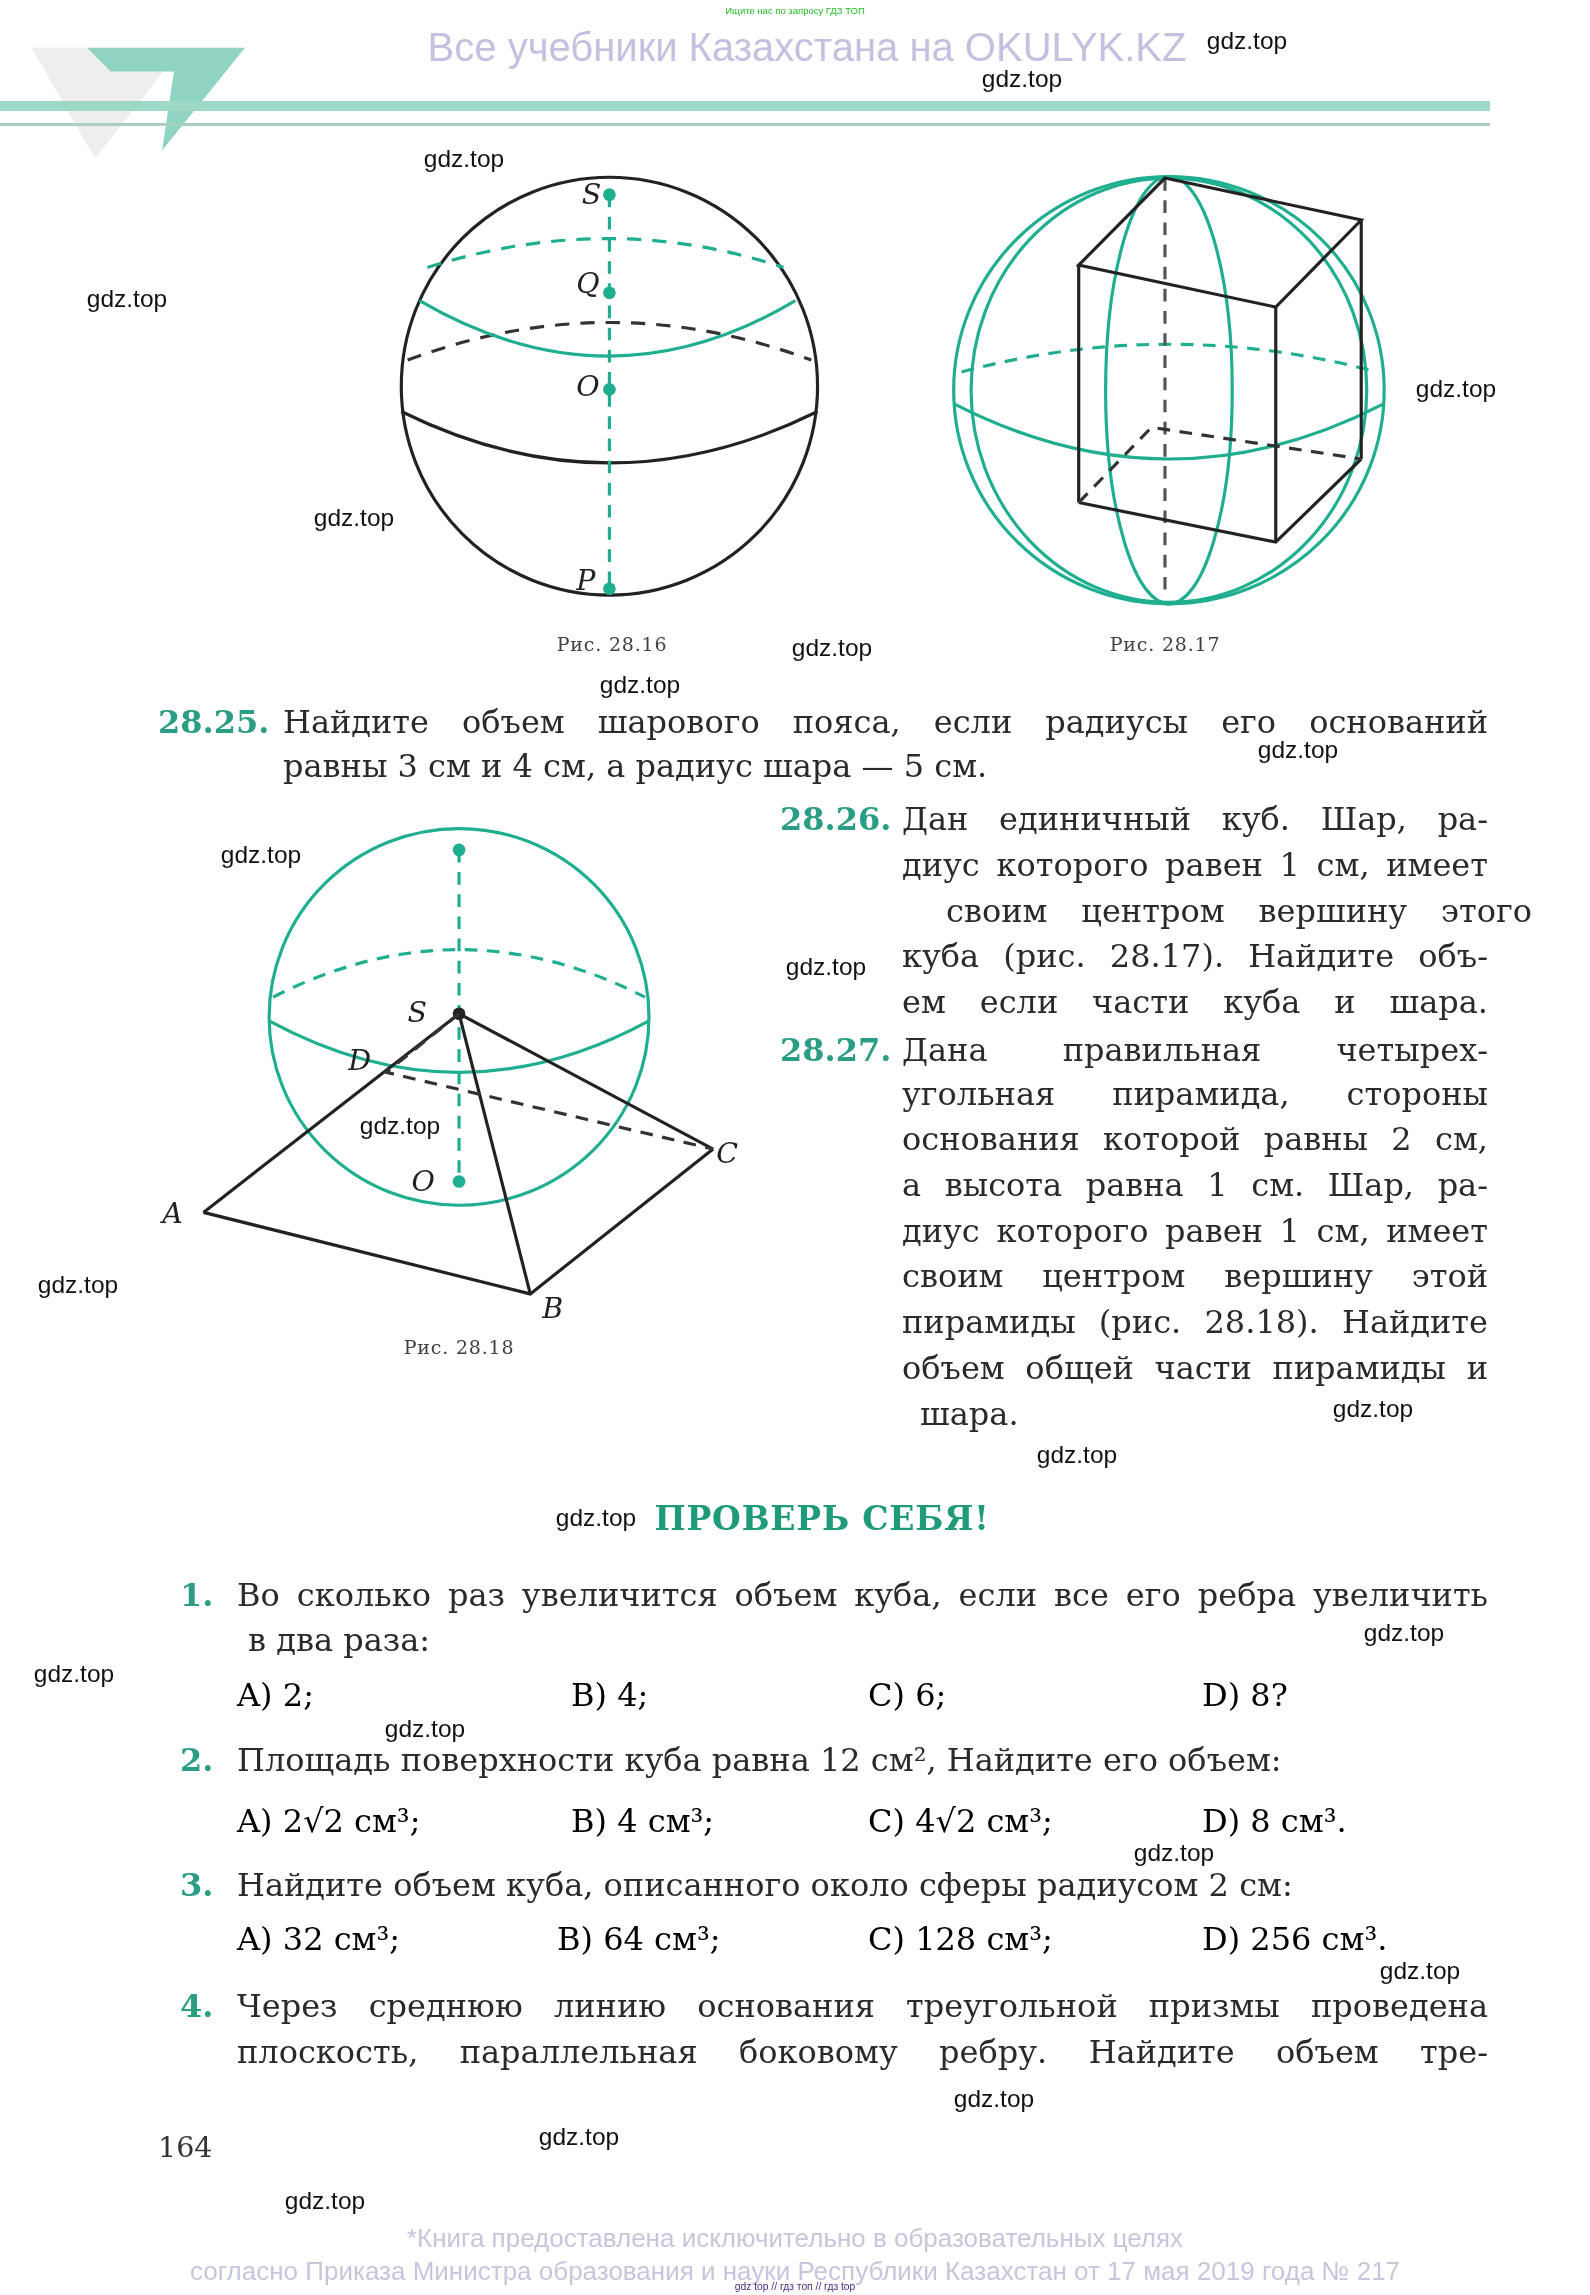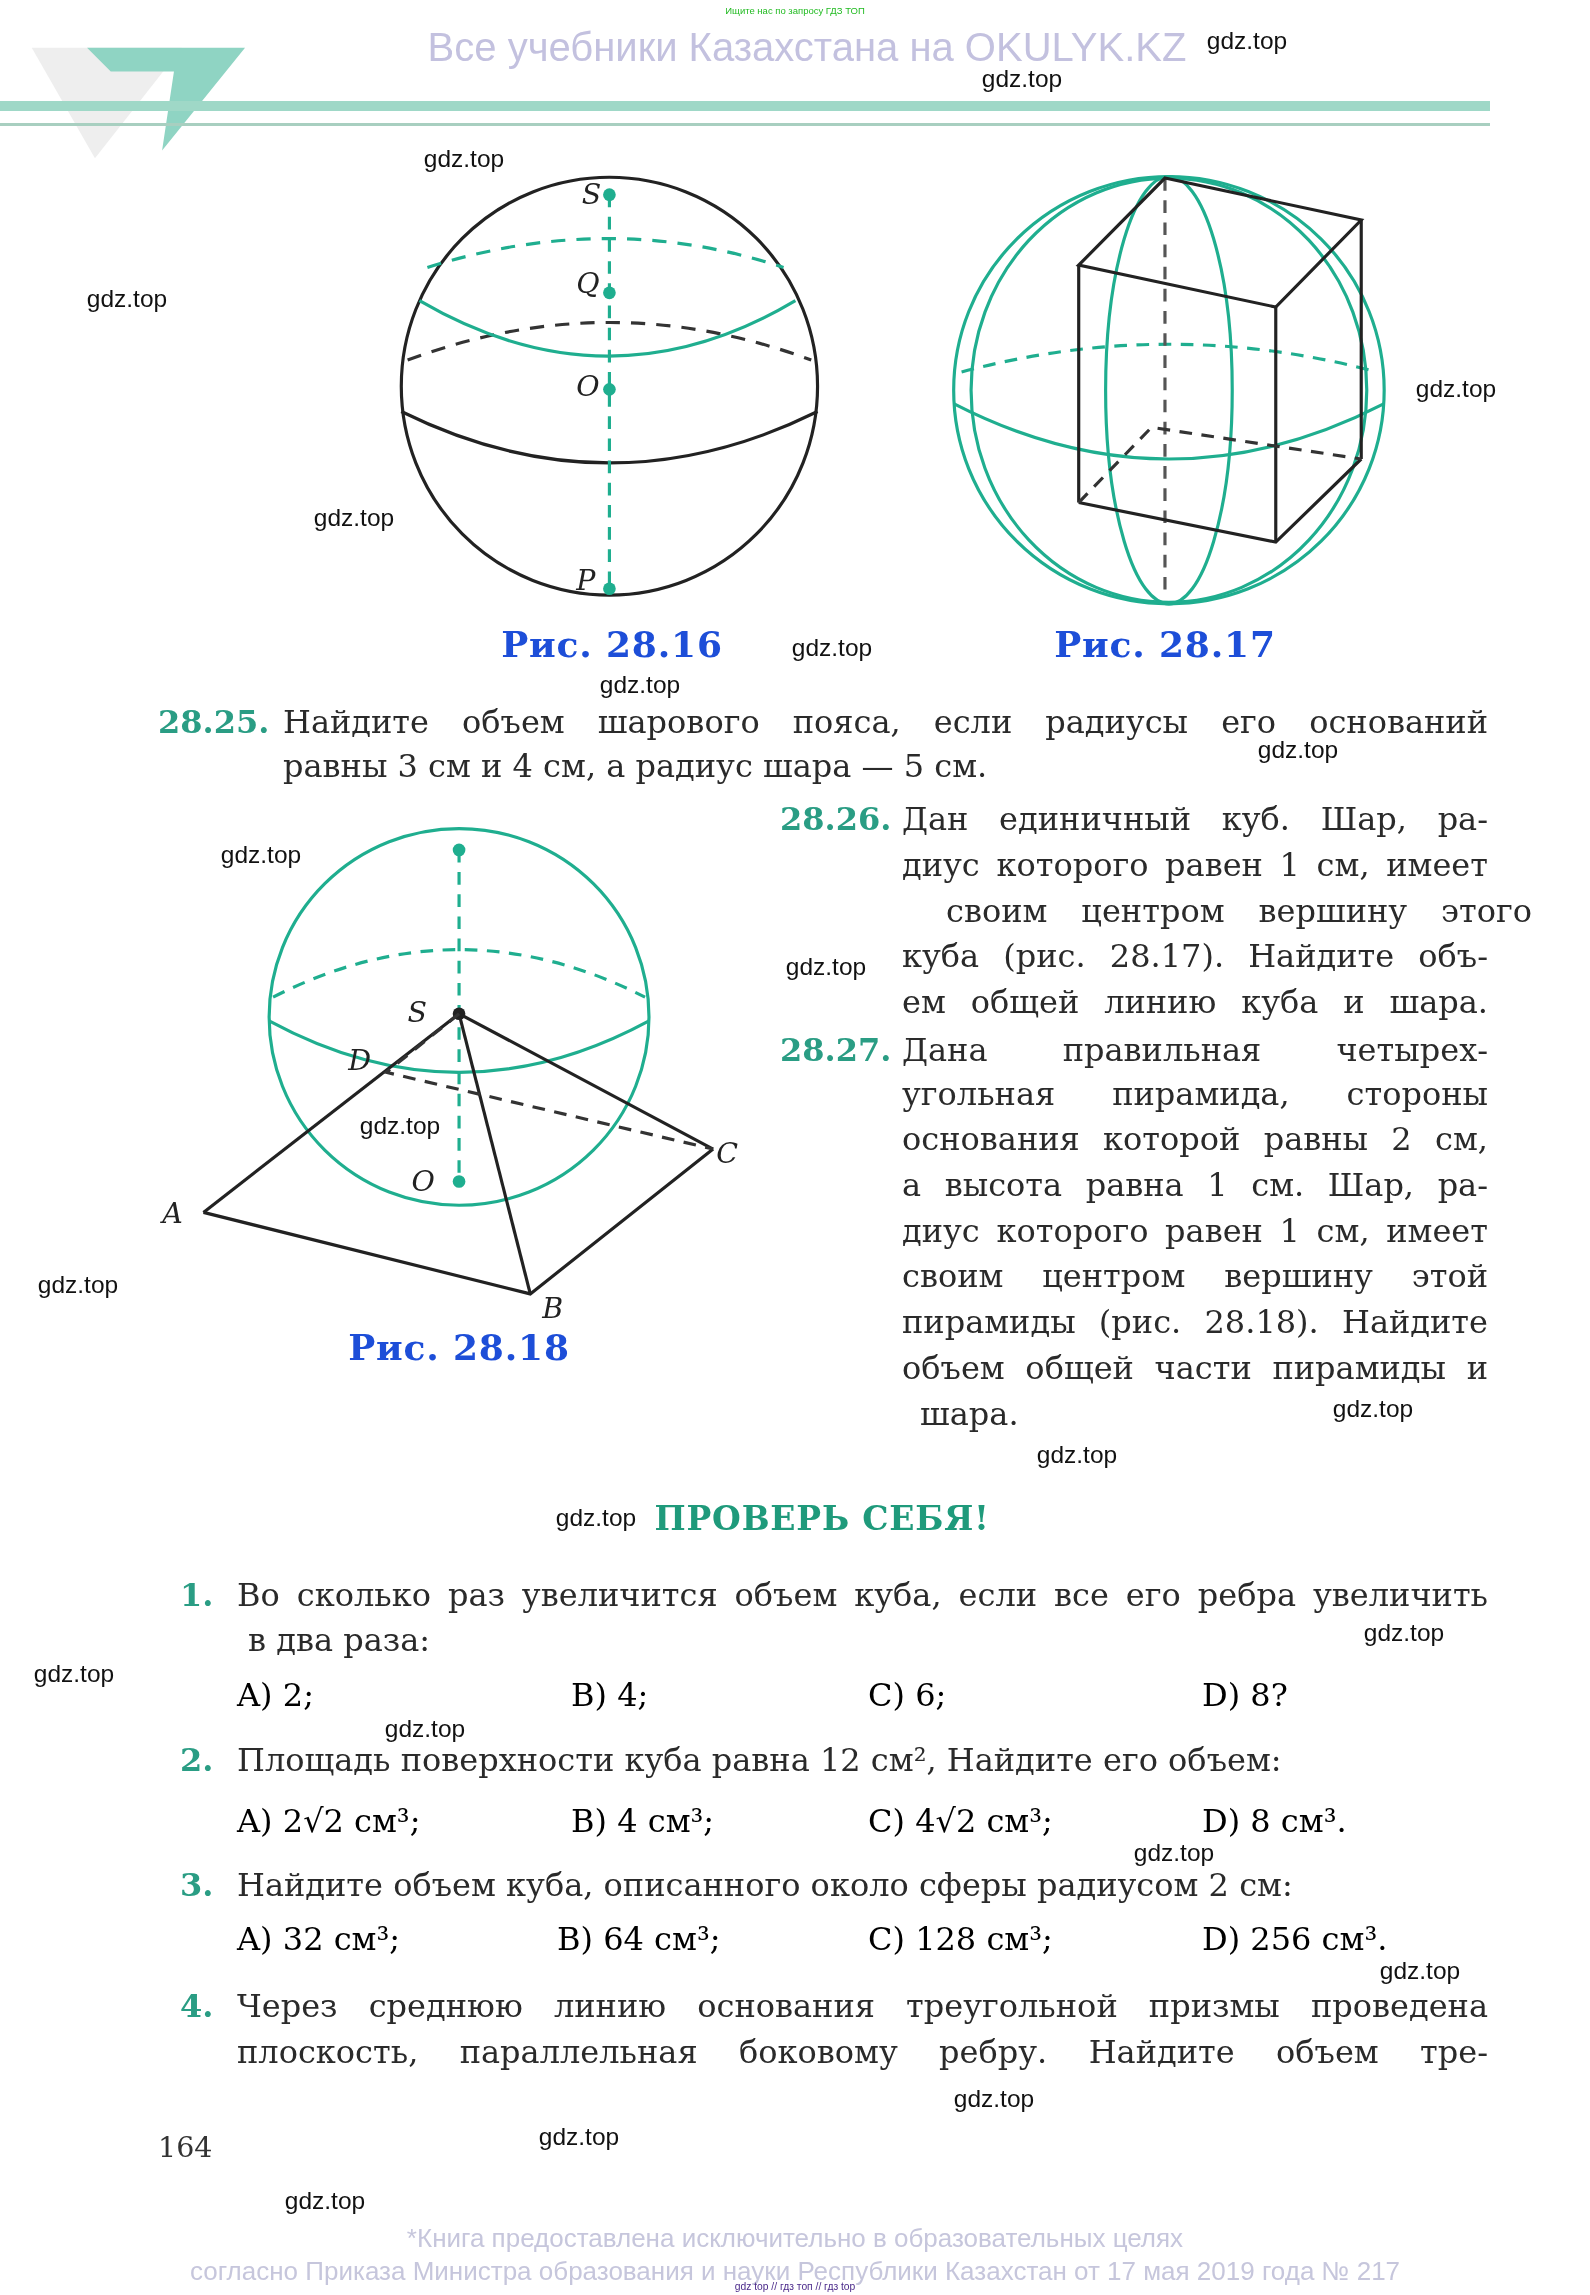--- a/index.html
+++ b/index.html
@@ -3,21 +3,21 @@
 <meta charset="utf-8">
 <style>
   html,body{margin:0;padding:0;background:#fff;}
   body{width:1590px;height:2295px;position:relative;overflow:hidden;font-family:"DejaVu Serif","Liberation Serif",serif;color:#2a2a2a;}
   .wm{position:absolute;font-family:"Liberation Sans",sans-serif;font-size:24.5px;color:#111;transform:translate(-50%,-50%);white-space:nowrap;}
   .hdr-tiny{position:absolute;left:795px;top:10.3px;transform:translate(-50%,-50%);font-family:"Liberation Sans",sans-serif;font-size:9.5px;color:#22bb22;}
   .hdr-title{position:absolute;left:807px;top:47px;transform:translate(-50%,-50%);font-family:"Liberation Sans",sans-serif;font-size:40px;color:#c3c1df;white-space:nowrap;}
   .band1{position:absolute;left:0;top:101px;width:1490px;height:10.3px;background:#9fd8c7;}
   .band2{position:absolute;left:0;top:123px;width:1490px;height:3.2px;background:#a8cfc0;}
   .logo{position:absolute;left:0;top:24px;}
-  .caption{position:absolute;transform:translate(-50%,-50%);font-size:36px;color:#1d4ed8;letter-spacing:0.8px;white-space:nowrap;font-weight:bold;}
+  .caption{position:absolute;transform:translate(-50%,-50%);font-size:19px;color:#404040;letter-spacing:0.8px;white-space:nowrap;}
   .num{position:absolute;font-weight:bold;color:#2a9d84;font-size:32px;transform:translateY(-50%);white-space:nowrap;}
   .line{position:absolute;font-size:32px;transform:translateY(-50%);white-space:nowrap;text-align:justify;text-align-last:justify;color:#2a2a2a;}
   .opt{position:absolute;font-size:32px;transform:translateY(-50%);white-space:nowrap;color:#000000;}
   .section{position:absolute;left:822px;top:1518px;transform:translate(-50%,-50%);font-weight:bold;color:#1f9a7b;font-size:33px;letter-spacing:0.8px;white-space:nowrap;}
   .pageno{position:absolute;left:158px;top:2147px;transform:translateY(-50%);font-size:28.5px;color:#333;}
   .foot{position:absolute;left:795px;transform:translate(-50%,-50%);font-family:"Liberation Sans",sans-serif;font-size:26px;color:#c6c6dc;white-space:nowrap;}
   .foot-tiny{position:absolute;left:795px;top:2286px;transform:translate(-50%,-50%);font-family:"Liberation Sans",sans-serif;font-size:10.3px;color:#4b2a8a;white-space:nowrap;}
   svg.fig{position:absolute;left:0;top:0;overflow:visible;}
   .lbl{font-family:"DejaVu Serif","Liberation Serif",serif;font-style:italic;font-size:36px;fill:#222;}
 </style>
@@ -98,21 +98,21 @@
   <div class="line" style="left:283px;top:722px;width:1205px;">Найдите объем шарового пояса, если радиусы его оснований</div>
   <div class="line" style="left:283px;top:766px;text-align-last:auto;">равны 3 см и 4 см, а радиус шара — 5 см.</div>
 </div>
 
 <div>
   <div class="num" style="left:780px;top:819px;">28.26.</div>
   <div class="line" style="left:902px;top:819px;width:586px;">Дан единичный куб. Шар, ра-</div>
   <div class="line" style="left:902px;top:865px;width:586px;">диус которого равен 1 см, имеет</div>
   <div class="line" style="left:902px;top:911px;width:586px;margin-left:44px;">своим центром вершину этого</div>
   <div class="line" style="left:902px;top:956px;width:586px;">куба (рис. 28.17). Найдите объ-</div>
-  <div class="line" style="left:902px;top:1002px;width:586px;">ем общей линию куба и шара.</div>
+  <div class="line" style="left:902px;top:1002px;width:586px;">ем если части куба и шара.</div>
 </div>
 
 <div>
   <div class="num" style="left:780px;top:1050px;">28.27.</div>
   <div class="line" style="left:902px;top:1050px;width:586px;">Дана правильная четырех-</div>
   <div class="line" style="left:902px;top:1094px;width:586px;">угольная пирамида, стороны</div>
   <div class="line" style="left:902px;top:1139px;width:586px;">основания которой равны 2 см,</div>
   <div class="line" style="left:902px;top:1185px;width:586px;">а высота равна 1 см. Шар, ра-</div>
   <div class="line" style="left:902px;top:1231px;width:586px;">диус которого равен 1 см, имеет</div>
   <div class="line" style="left:902px;top:1276px;width:586px;">своим центром вершину этой</div>

